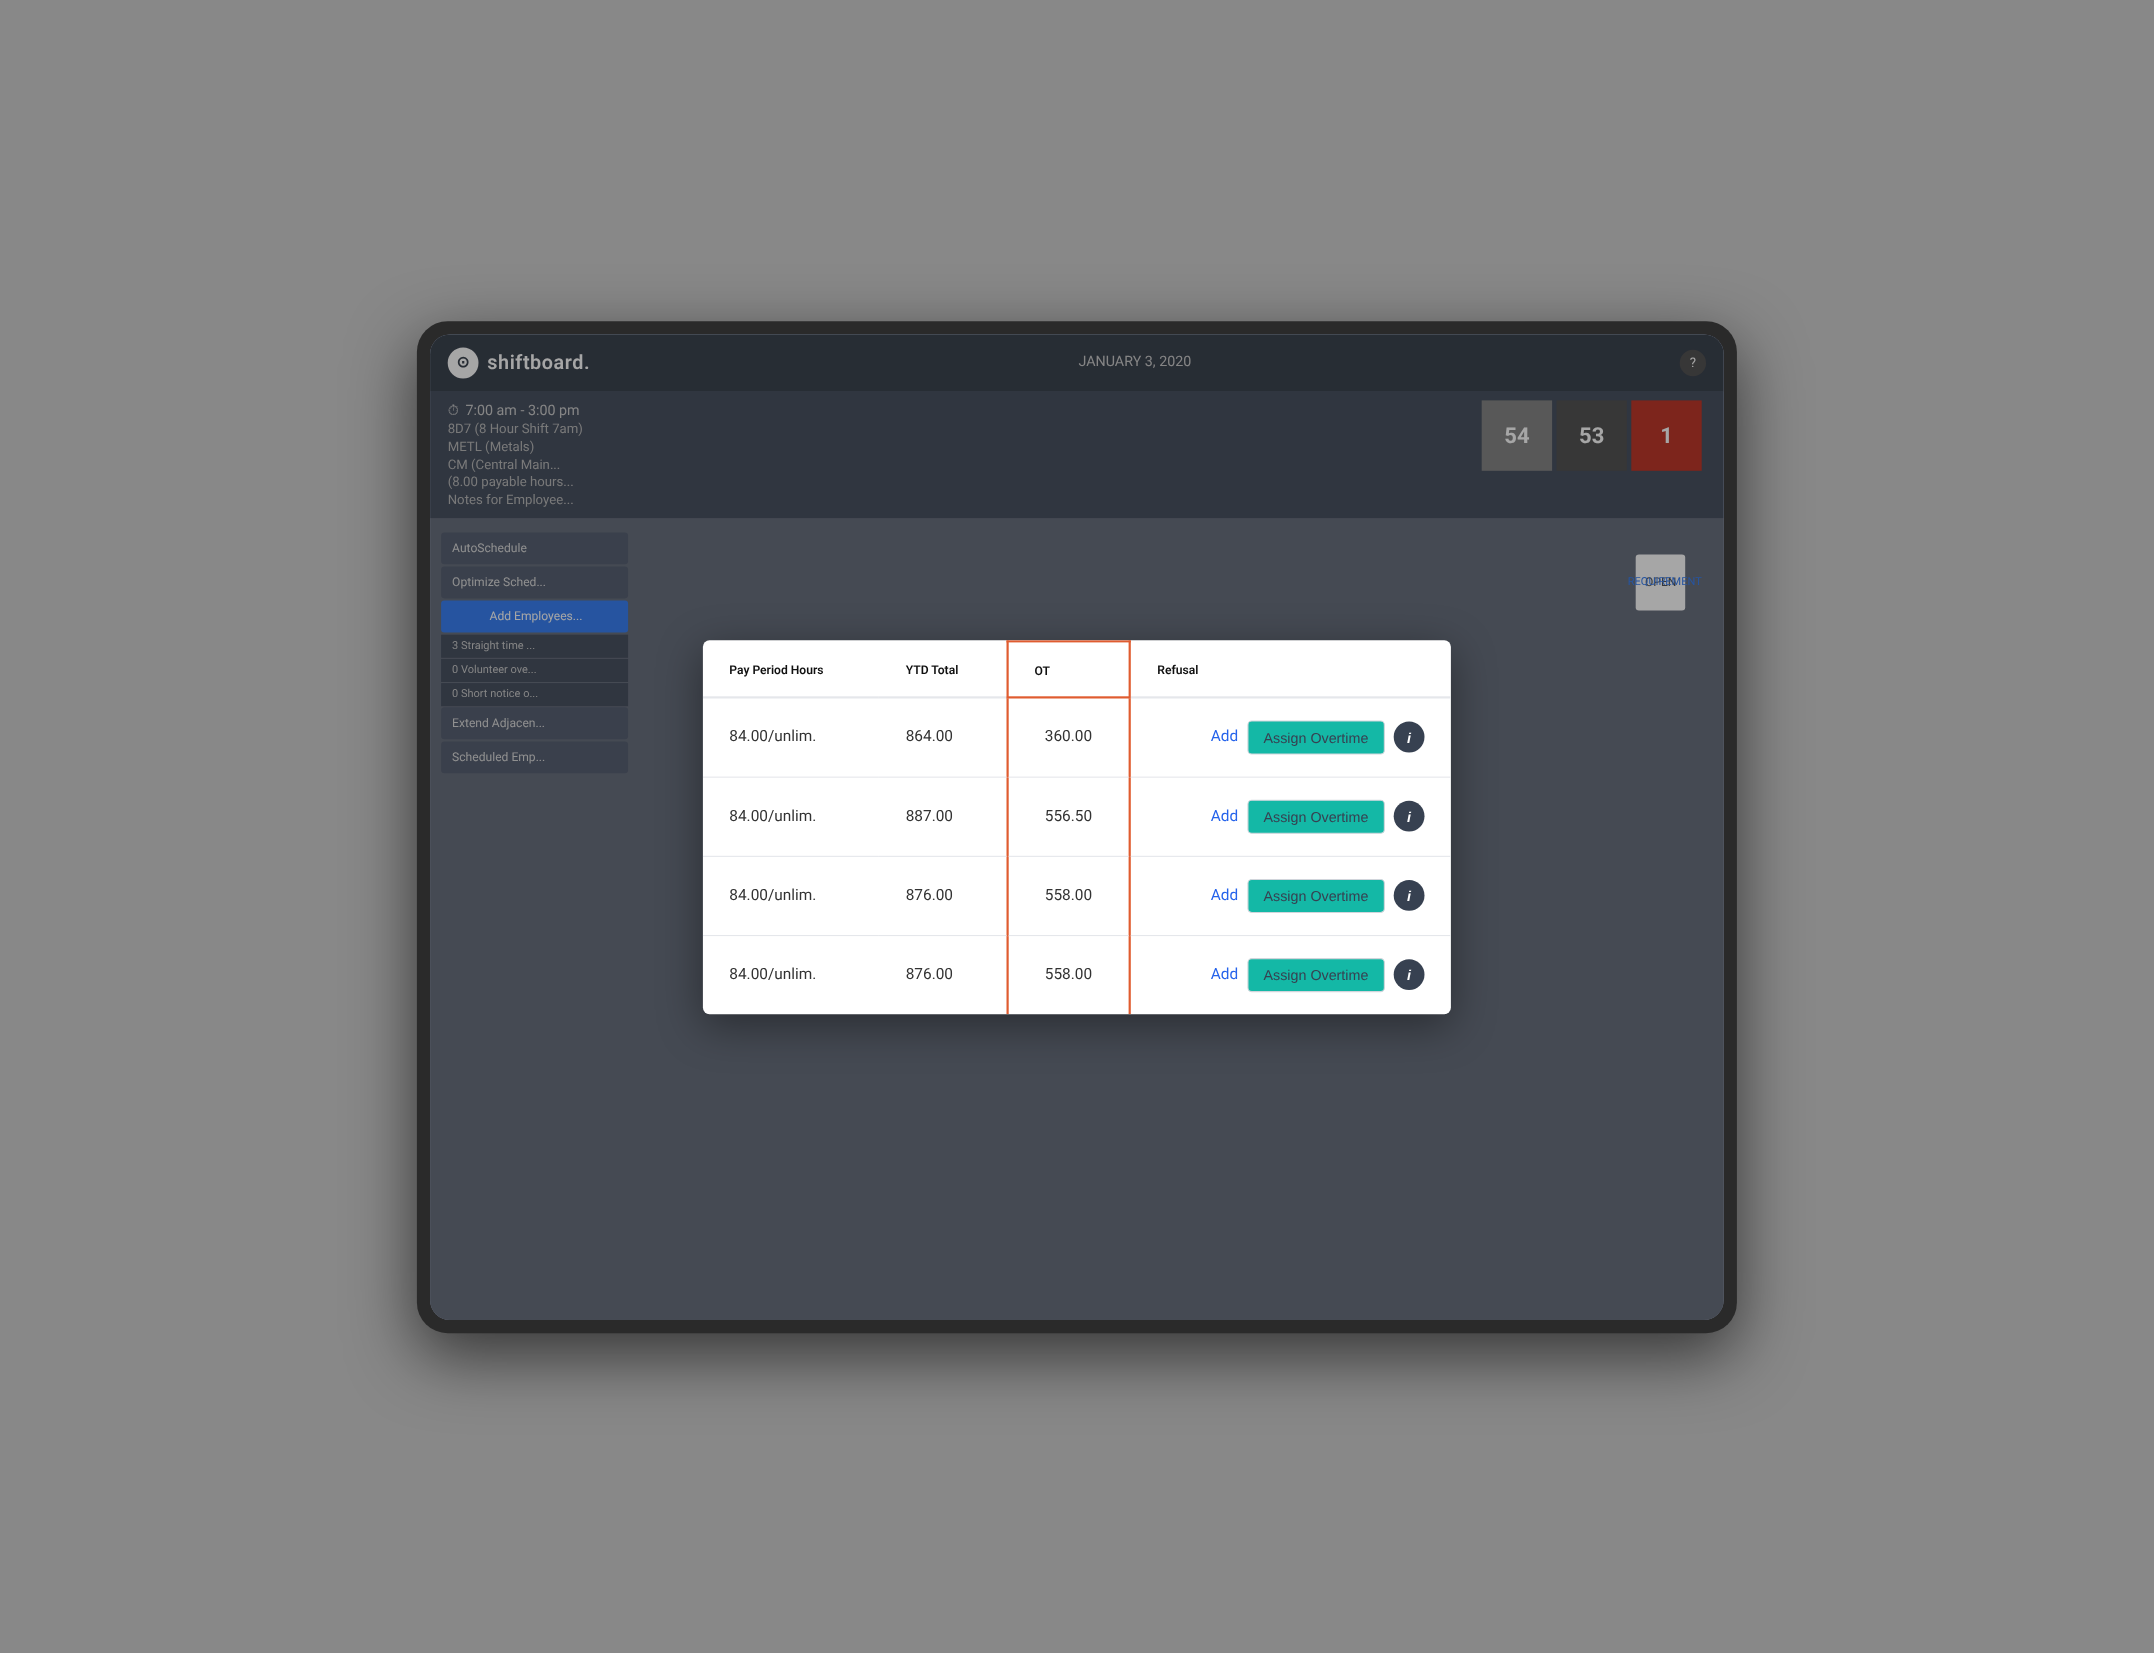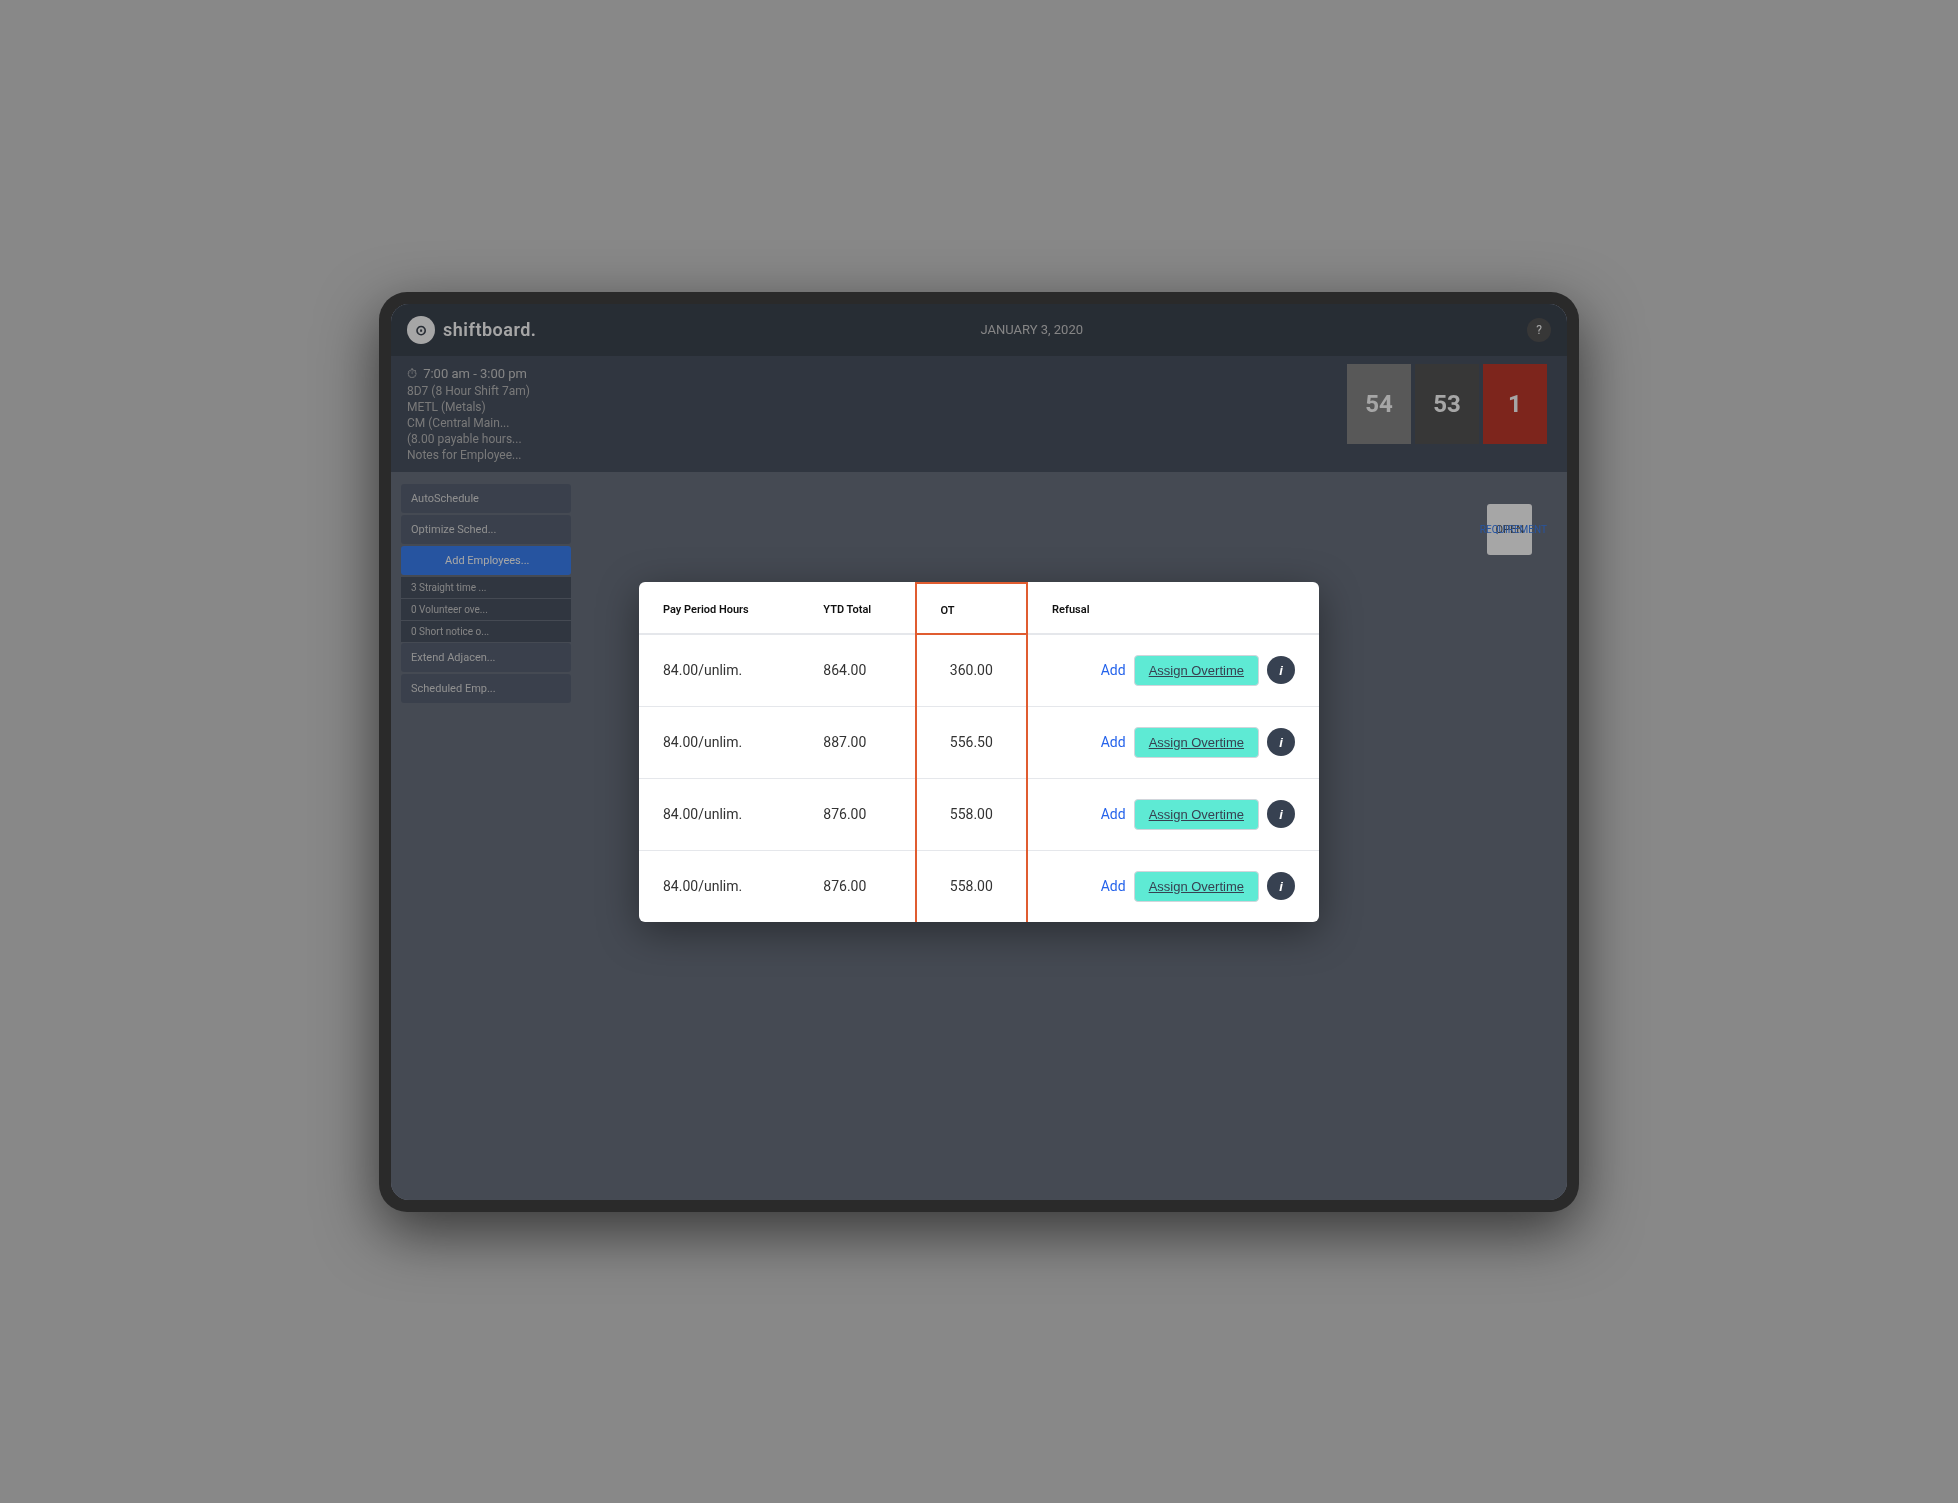--- a/index.html
+++ b/index.html
@@ -113,25 +113,25 @@
     .number-badges {
       position: absolute;
       top: 60px;
       right: 20px;
       display: flex;
       gap: 4px;
     }
 
     .badge {
       width: 64px;
-      height: 80px;
+      height: 64px;
       display: flex;
       align-items: center;
       justify-content: center;
-      font-size: 24px;
+      font-size: 20px;
       font-weight: bold;
       color: #fff;
       position: relative;
     }
 
     .badge-gray { background: #888; }
     .badge-dark { background: #555; }
     .badge-red { background: #c0392b; }
 
     .sidebar-content {
@@ -236,29 +236,28 @@
     }
 
     .add-link {
       color: #2563eb;
       text-decoration: none;
       font-size: 14px;
       cursor: pointer;
     }
 
     .assign-btn {
-      background: #5eead4;
+      background: #14b8a6;
       border: 1px solid #d1d5db;
       border-radius: 4px;
       padding: 7px 14px;
       font-size: 13px;
       color: #374151;
       cursor: pointer;
       white-space: nowrap;
-      text-decoration: underline;
     }
 
     .info-btn {
       width: 28px;
       height: 28px;
       background: #374151;
       border-radius: 50%;
       border: none;
       cursor: pointer;
       display: flex;

